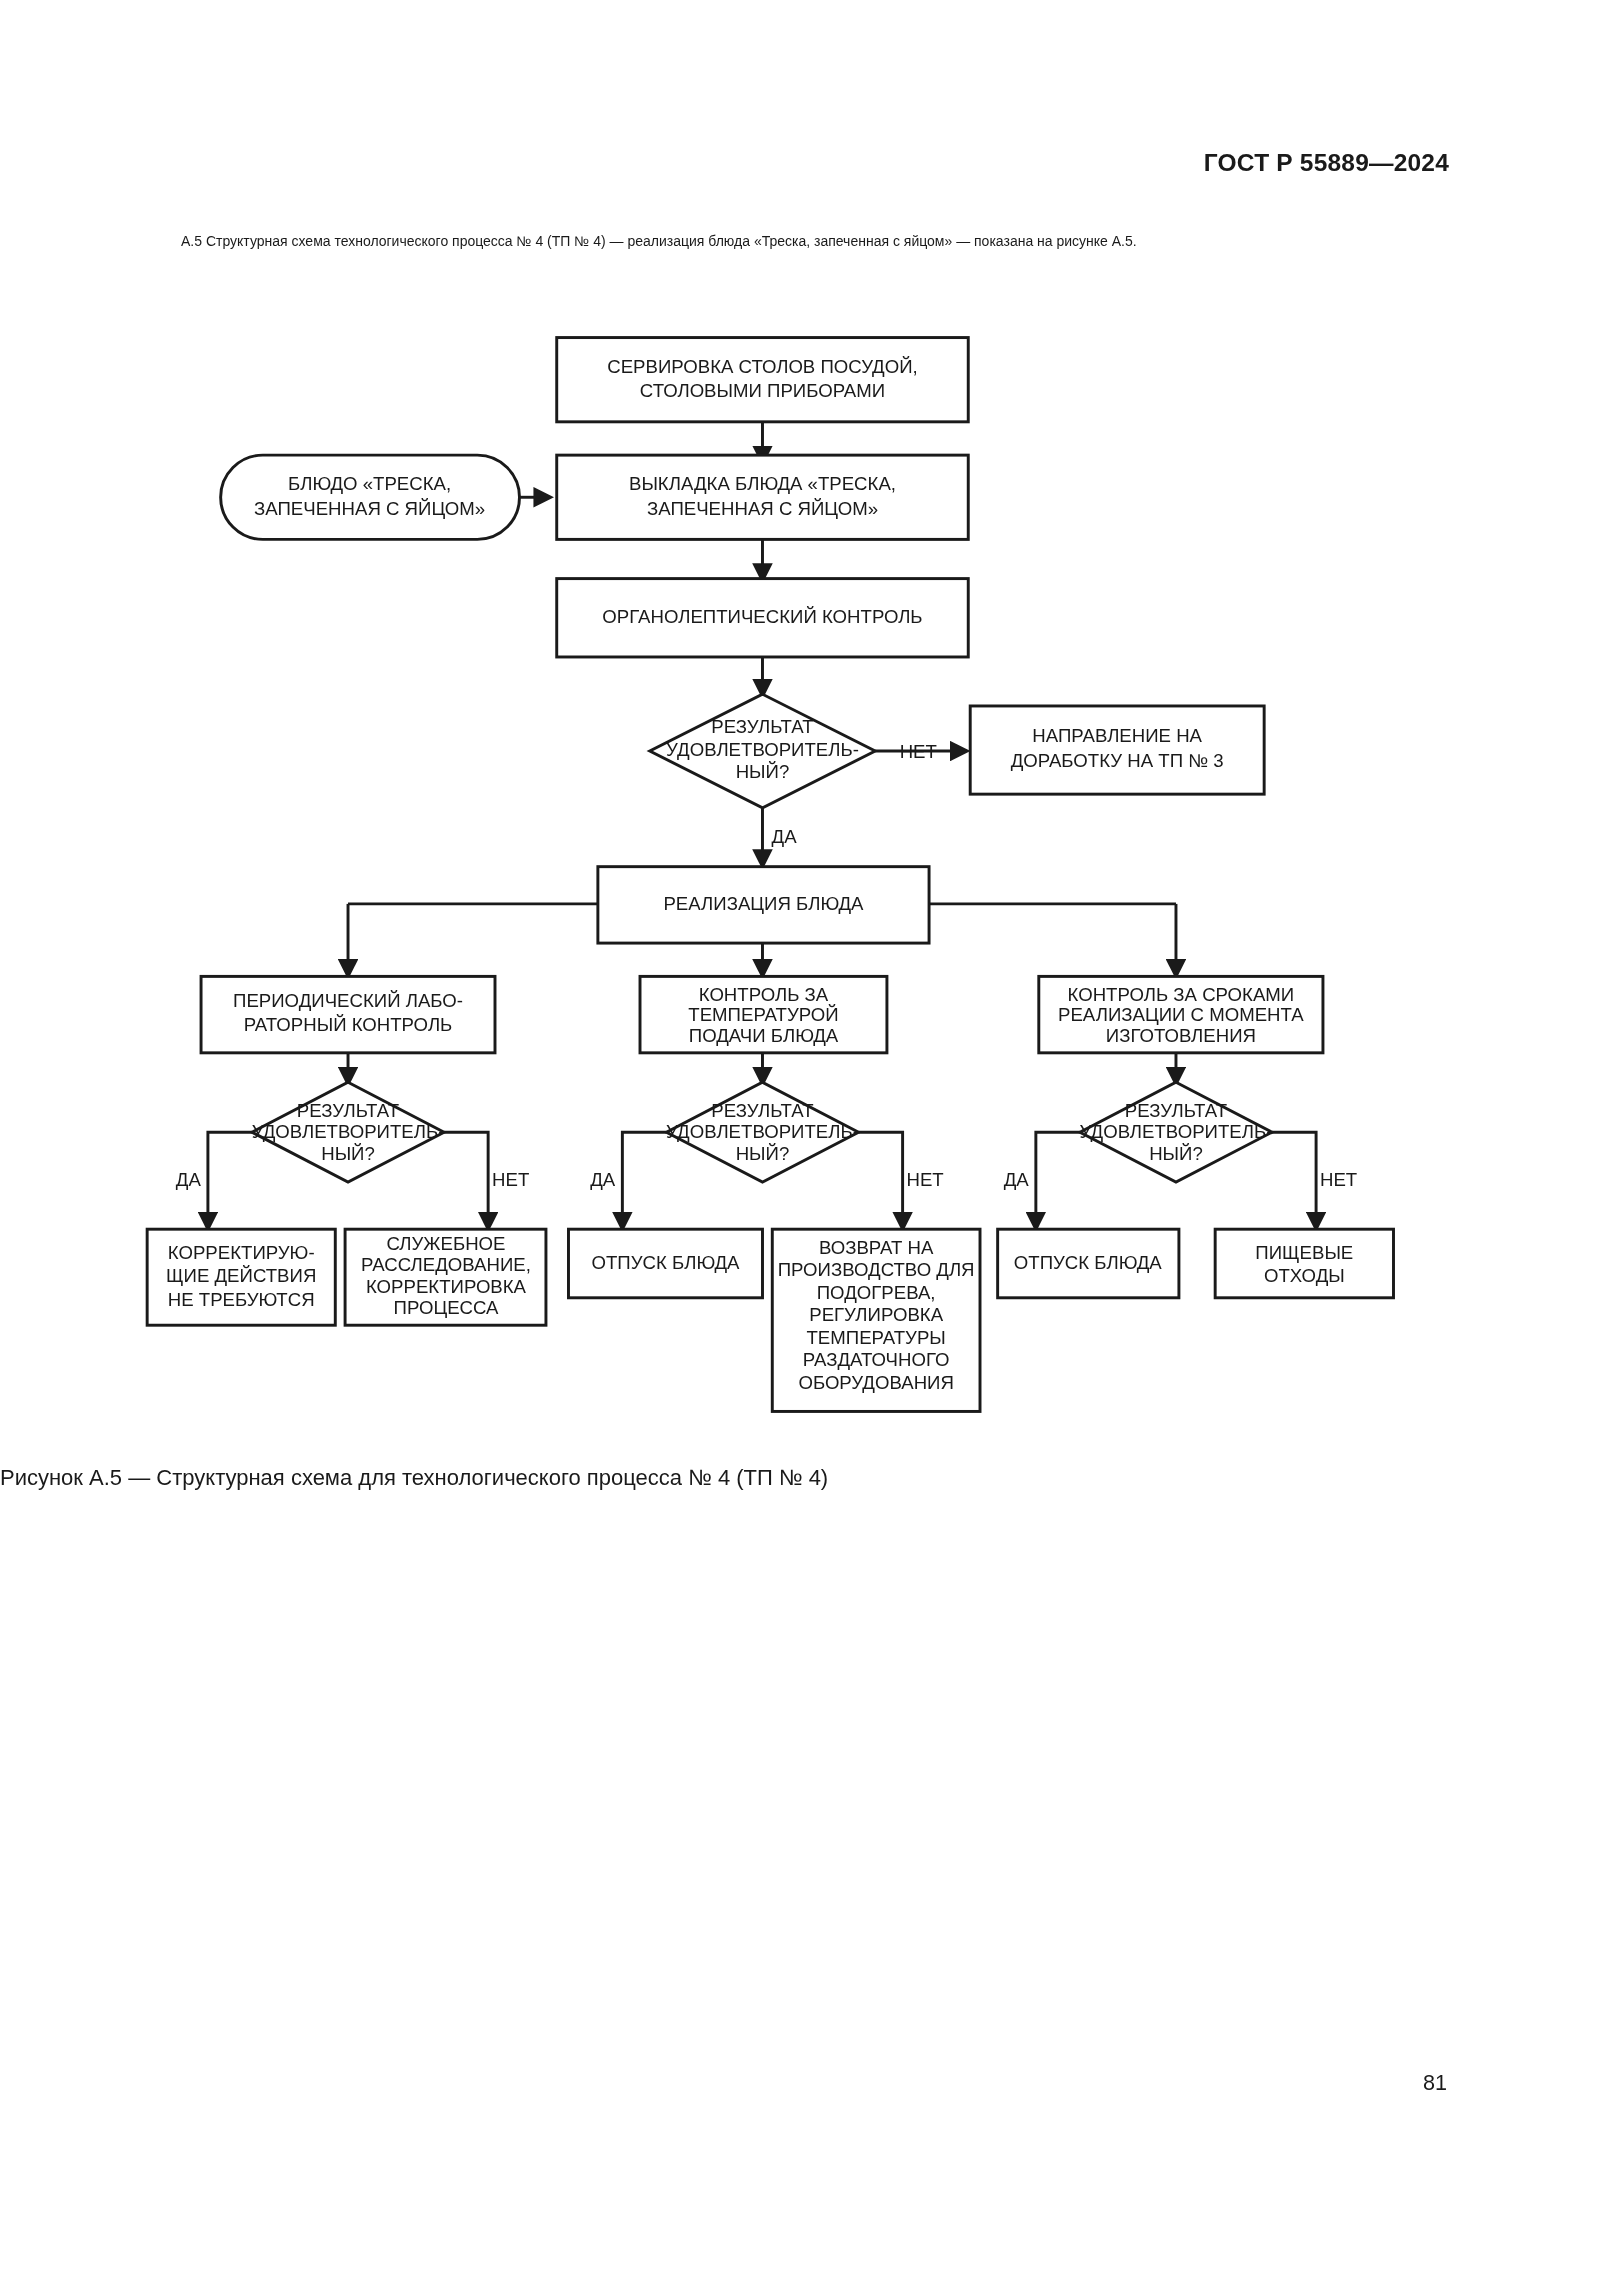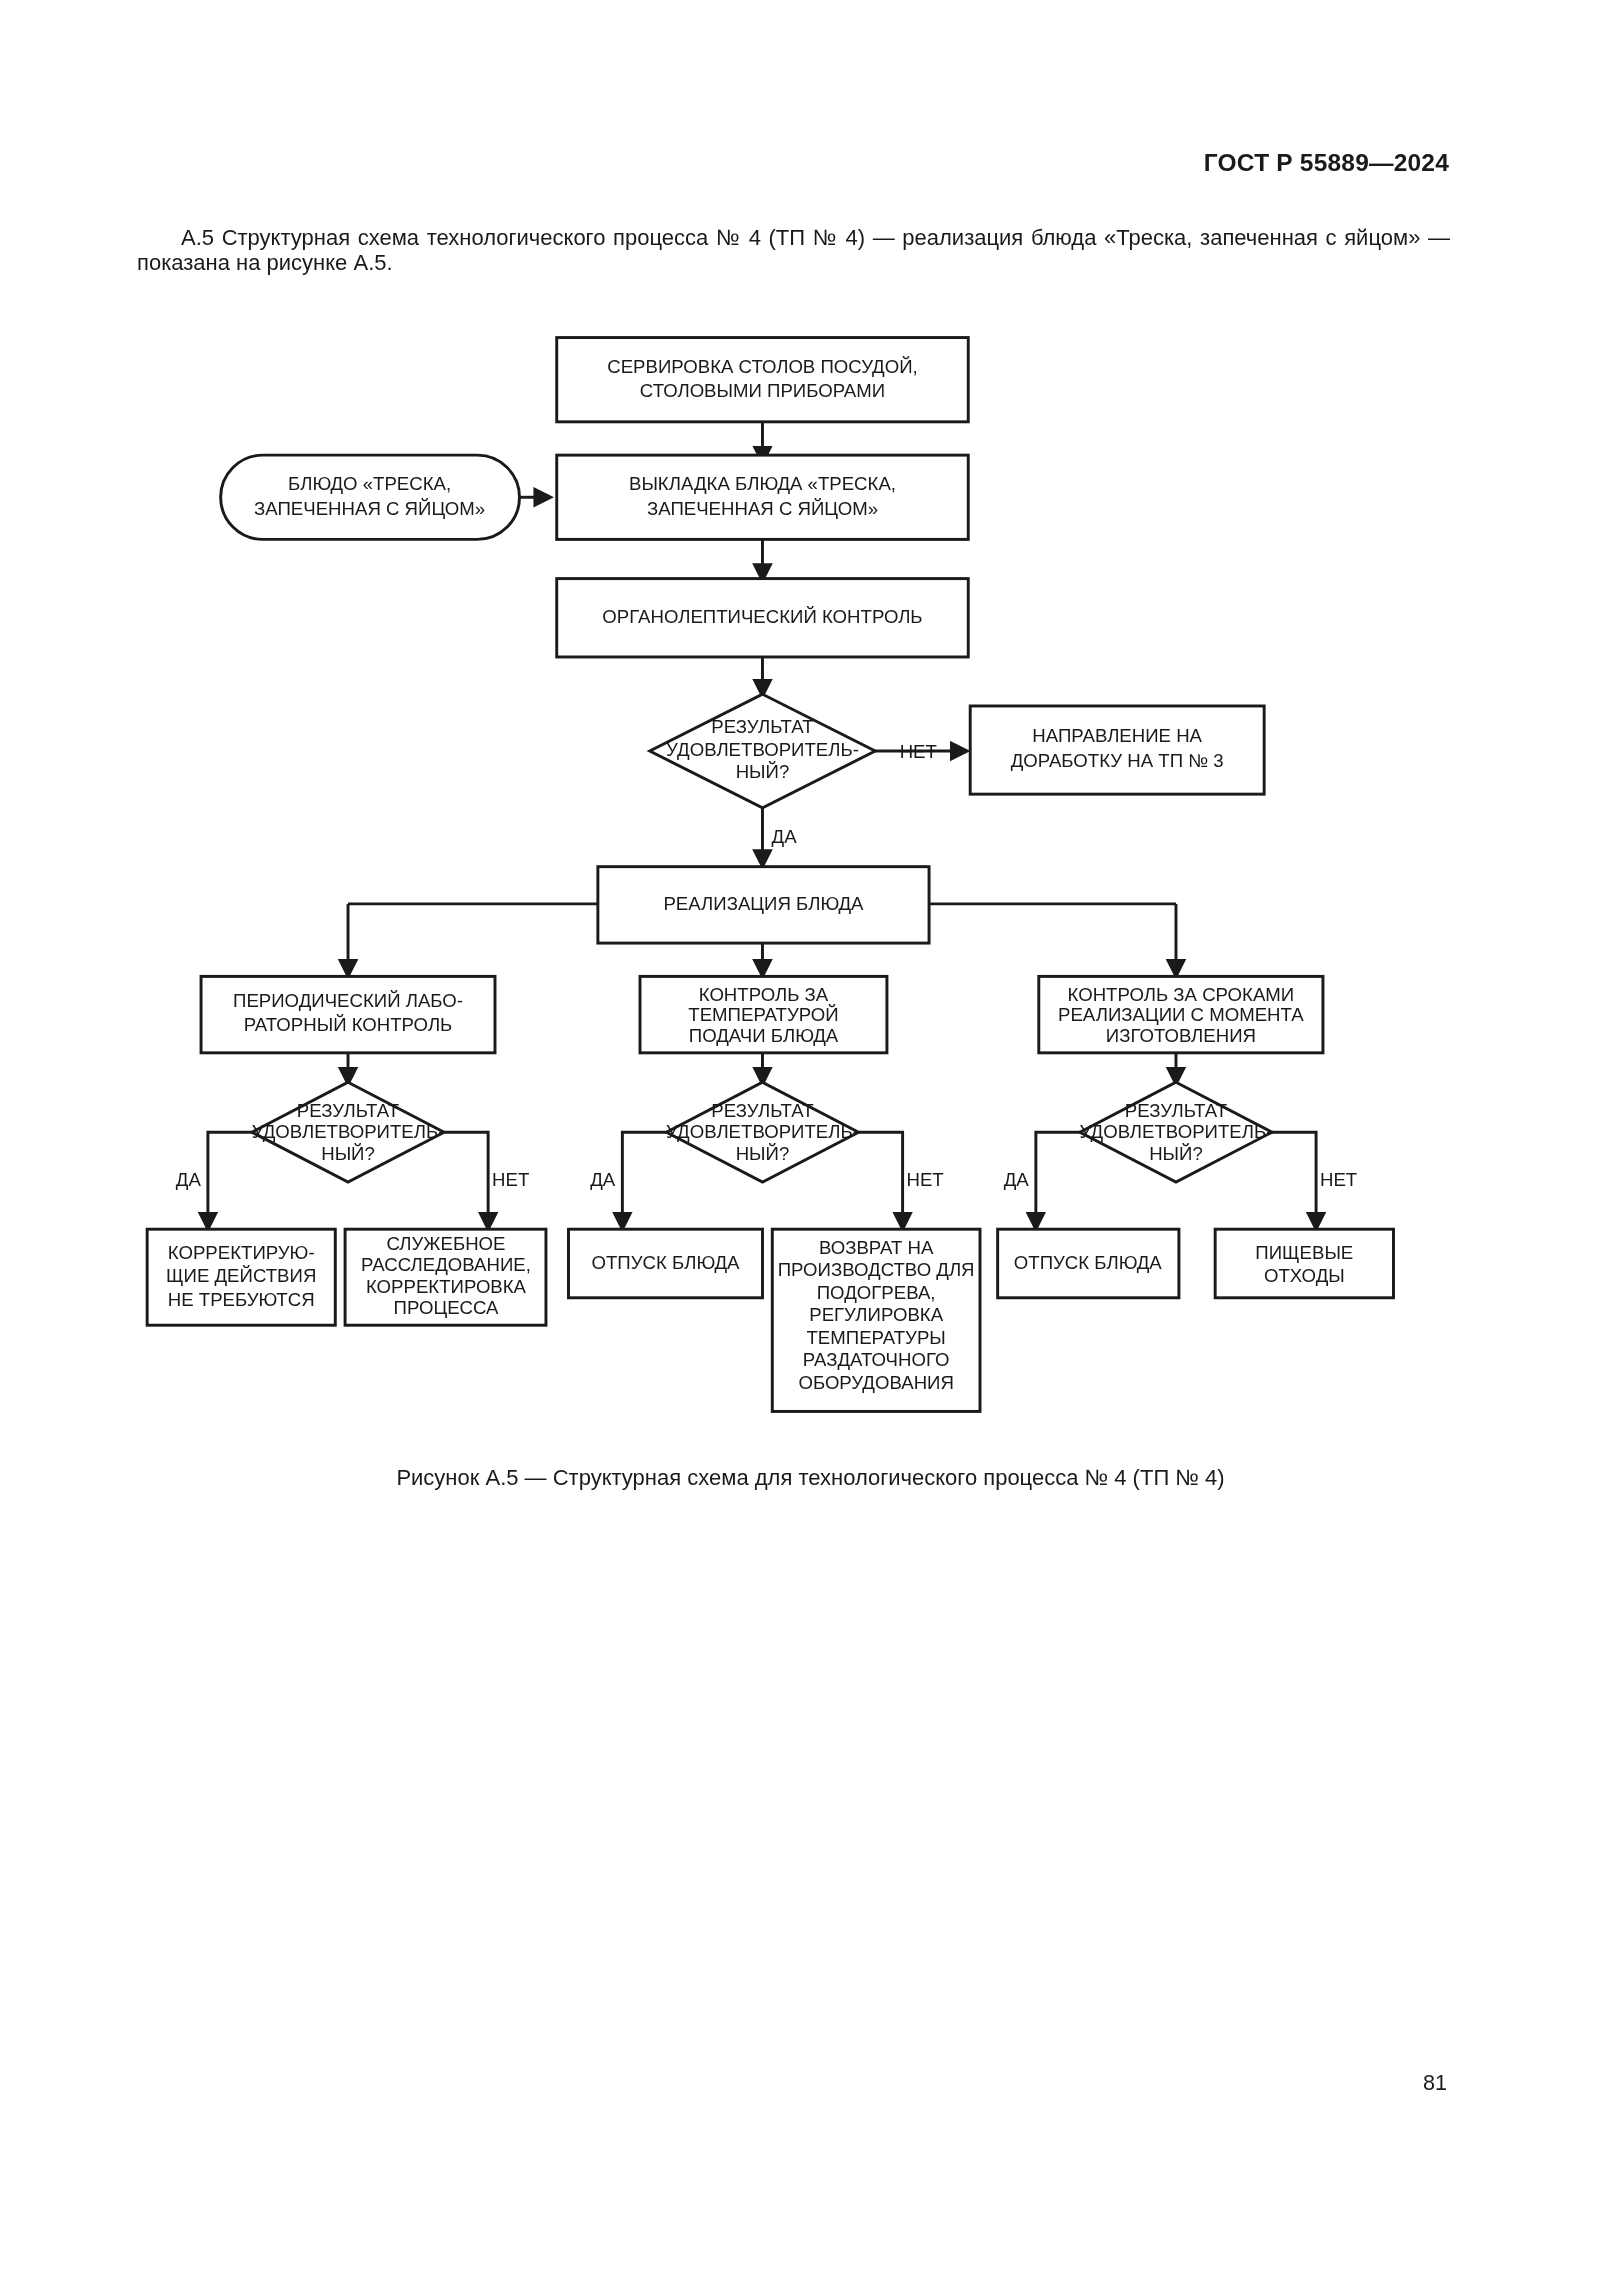--- a/index.html
+++ b/index.html
@@ -32,22 +32,22 @@
     letter-spacing: 0.2px;
     white-space: nowrap;
   }
 
   
   .intro {
     position: absolute;
     top: 223px;
     left: 137px;
     width: 1313px;
-    font-size: 22px;
-    line-height: 25px;
+    font-size: 14px;
+    line-height: 32px;
     text-align: justify;
     text-indent: 44px;
   }
 
   
   .figure {
     position: absolute;
     top: 314px;
     left: 0px;
     width: 1621px;
@@ -55,21 +55,20 @@
   }
   .figure svg {
     display: block;
   }
 
   .caption {
     position: absolute;
     top: 1463px;
     left: 0;
     width: 1621px;
-    text-align: center;
     font-size: 22px;
   }
 
   .page-number {
     position: absolute;
     top: 2068px;
     right: 174px;
     font-size: 21.6px;
   }
 

